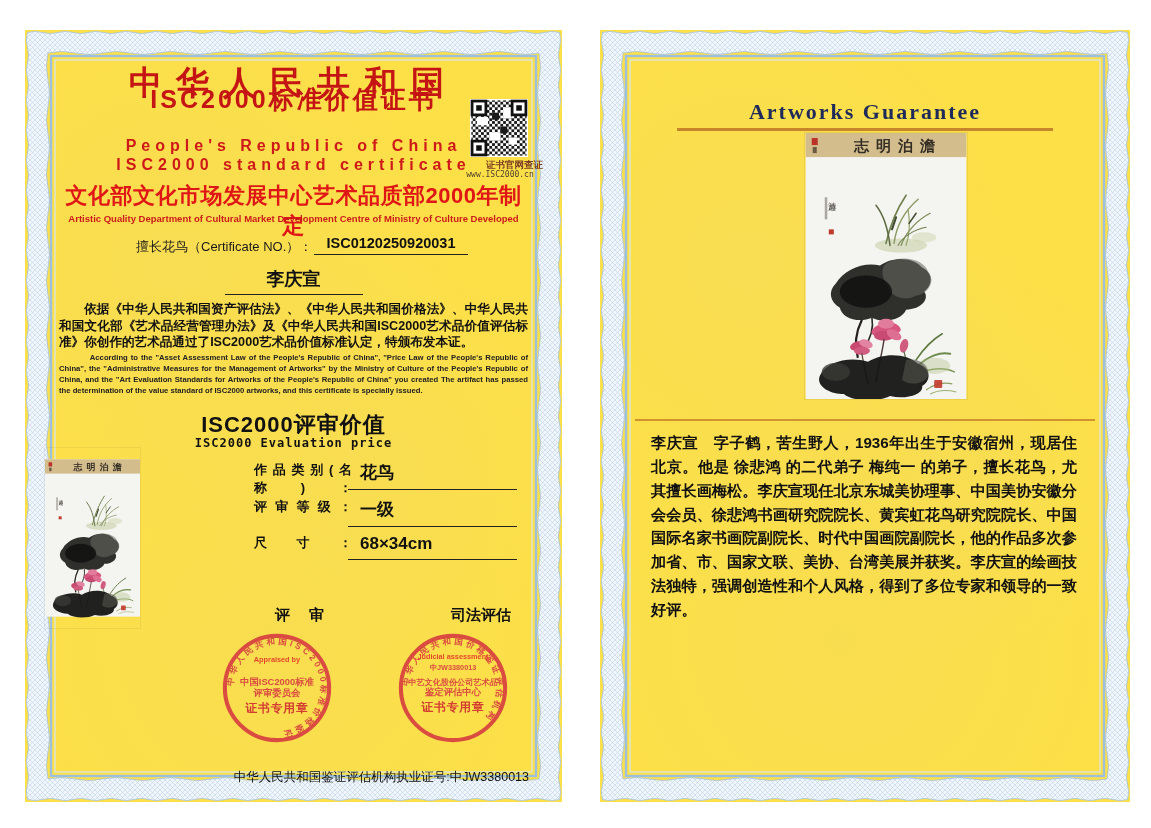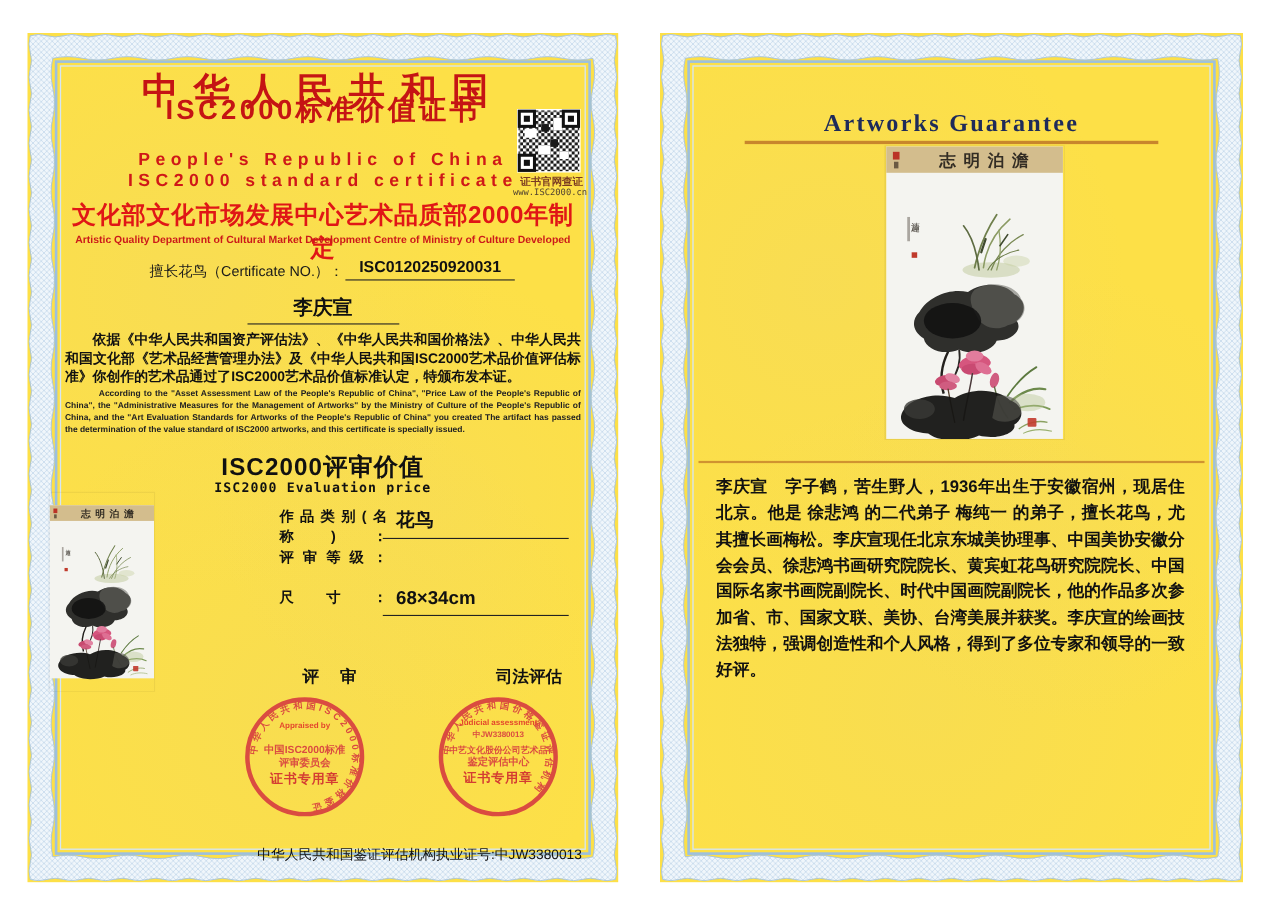--- a/index.html
+++ b/index.html
@@ -21,21 +21,21 @@
   .abs{position:absolute;}
   .ctr{left:0;right:0;text-align:center;}
 
   
   .t-red{color:#c51414;font-weight:bold;}
   #lp-title1{top:-2px;font-size:33px;letter-spacing:14px;}
   #lp-title2{top:20px;font-size:25px;letter-spacing:3px;}
   #lp-en1{top:74px;font-size:16px;letter-spacing:5px;color:#cf1818;font-weight:bold;}
   #lp-en2{top:93px;font-size:16px;letter-spacing:5px;color:#cf1818;font-weight:bold;}
   #lp-qr{left:412px;top:36px;width:58px;height:58px;}
-  #lp-qr-cap1{left:396px;top:96px;width:76px;text-align:right;font-size:9.5px;font-weight:bold;color:#7a3a22;}
+  #lp-qr-cap1{left:428px;top:96px;width:76px;text-align:left;font-size:9.5px;font-weight:bold;color:#7a3a22;}
   #lp-qr-cap2{left:404px;top:107px;width:76px;text-align:center;font-size:8px;color:#4f4030;font-family:"DejaVu Sans Mono",monospace;}
   #lp-issuer-cn{top:118px;font-size:22px;letter-spacing:0.5px;color:#e01616;}
   #lp-issuer-en{top:150px;font-size:9.5px;color:#cc1a1a;font-weight:bold;}
   #lp-certrow{top:172px;left:0;right:0;height:24px;}
   #lp-cert-label{position:absolute;left:78px;top:3px;font-size:13px;color:#1a1a1a;}
   #lp-cert-value{position:absolute;left:256px;top:0;width:154px;text-align:center;
      font-size:14.5px;font-weight:bold;color:#111;border-bottom:1.5px solid #222;padding-bottom:3px;}
   #lp-name-row{top:204px;}
   #lp-name{display:inline-block;font-size:18px;font-weight:bold;color:#111;
      border-bottom:1.5px solid #222;padding:0 42px 3px 42px;}
@@ -220,20 +220,21 @@
 
     <div class="abs ctr" id="lp-eval-title">ISC2000评审价值</div>
     <div class="abs ctr" id="lp-eval-sub">ISC2000 Evaluation price</div>
 
     <div class="field-row" id="fr1">
       <span class="field-label">作品类别(名称)：</span>
       <span class="field-value">花鸟</span>
     </div>
     <div class="field-row" id="fr2">
       <span class="field-label">评审等级：</span>
+      <span class="field-value">一级</span>
     </div>
     <div class="field-row" id="fr3">
       <span class="field-label">尺寸：</span>
       <span class="field-value">68×34cm</span>
     </div>
 
     <div class="appr-header" id="lp-h-pingshen">评　审</div>
     <div class="appr-header" id="lp-h-sifa">司法评估</div>
 
     <svg class="seal" id="seal-left" viewBox="0 0 140 140">

